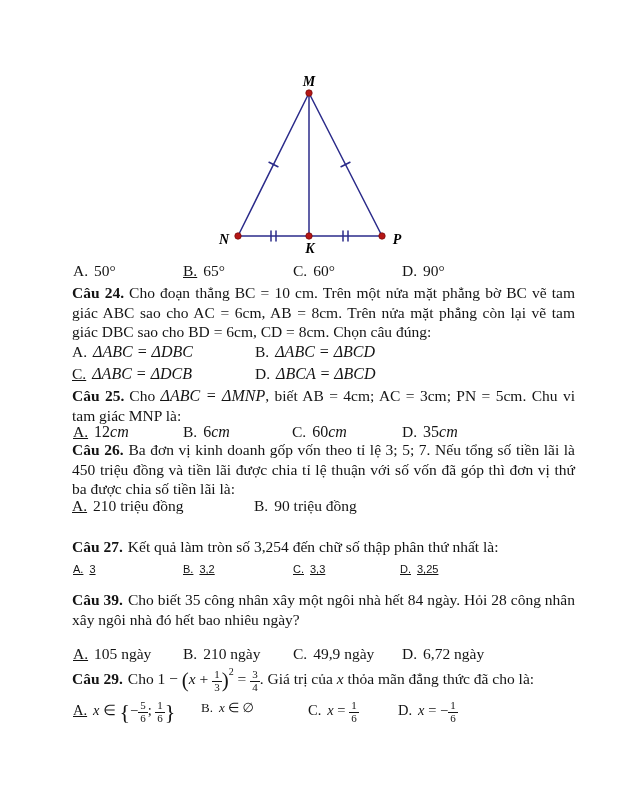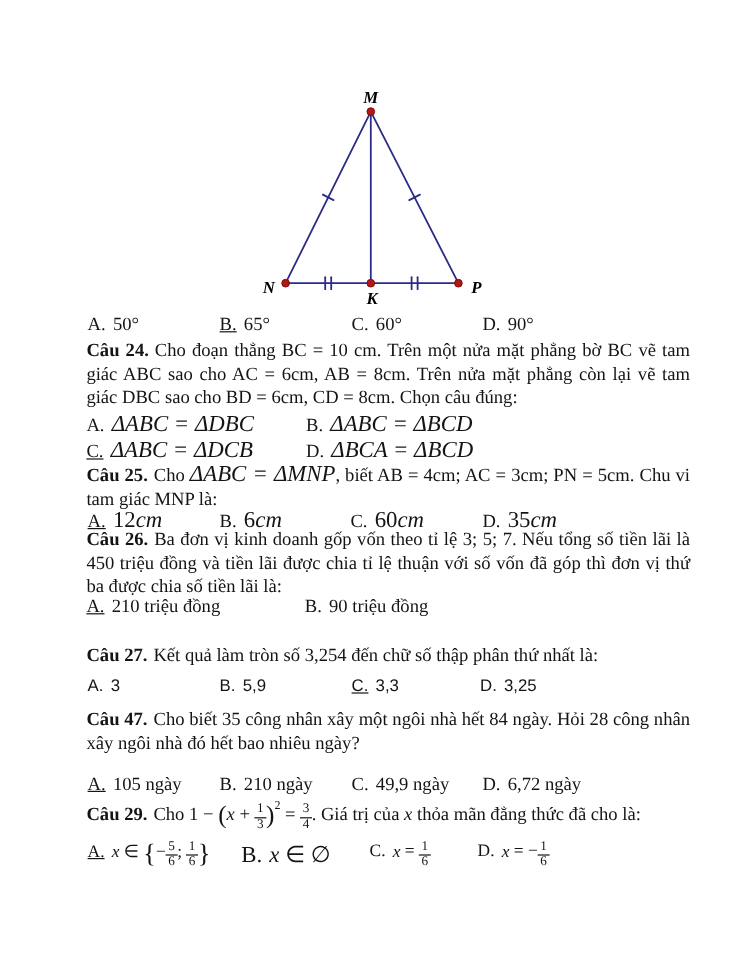--- a/index.html
+++ b/index.html
@@ -5,23 +5,23 @@
   html,body{margin:0;padding:0;background:#ffffff;}
   .page{position:relative;width:619px;height:800px;background:#ffffff;overflow:hidden;
         font-family:"Liberation Serif",serif;color:#141414;}
   .figure{position:absolute;left:213px;top:74px;}
   .para{position:absolute;left:72px;width:503px;font-size:15.5px;line-height:19.5px;text-align:justify;}
   .prefix{font-weight:bold;margin-right:5px;}
   .row{position:absolute;left:0;width:619px;}
   .opt{position:absolute;white-space:nowrap;font-size:15.5px;}
   .opt .val{margin-left:6px;}
   .ul{text-decoration:underline;}
-  .mathsm{font-style:italic;font-size:19px;}
+  .mathsm{font-style:italic;font-size:16px;}
   .mi{font-style:italic;}
-  .sans{font-family:"Liberation Sans",sans-serif;font-size:14px;}
+  .sans{font-family:"Liberation Sans",sans-serif;font-size:11px;text-decoration:underline;}
   .frac{display:inline-block;vertical-align:-0.62em;text-align:center;line-height:1.05;
         font-size:11px;font-style:normal;}
   .frac .fn{display:block;padding:0 2px;border-bottom:1px solid #141414;}
   .frac .fd{display:block;padding:0 2px;}
   .bigp{font-size:21px;font-style:normal;vertical-align:-3px;line-height:1;}
   .bigb{font-size:22px;font-style:normal;vertical-align:-4px;line-height:1;}
   .expo{font-size:10px;vertical-align:9px;}
   .nowrap{white-space:nowrap;}
 </style>
 </head>
@@ -124,32 +124,32 @@
   </div>
 
   <div class="para" style="top:537px;">
     <span class="prefix">Câu 27.</span><span>Kết quả làm tròn số 3,254 đến chữ số thập phân thứ nhất là:</span>
   </div>
   <div class="row sans" style="top:563px;height:20px;">
     <span class="opt sans" style="left:73px;">
       <span>A.</span><span class="val">3</span>
     </span>
     <span class="opt sans" style="left:183px;">
-      <span>B.</span><span class="val">5,9</span>
+      <span>B.</span><span class="val">3,2</span>
     </span>
     <span class="opt sans" style="left:293px;">
       <span class="ul">C.</span><span class="val">3,3</span>
     </span>
     <span class="opt sans" style="left:400px;">
       <span>D.</span><span class="val">3,25</span>
     </span>
   </div>
 
   <div class="para" style="top:590px;">
-    <span class="prefix">Câu 47.</span><span>Cho biết 35 công nhân xây một ngôi nhà hết 84 ngày. Hỏi 28 công nhân xây ngôi nhà đó hết bao nhiêu ngày?</span>
+    <span class="prefix">Câu 39.</span><span>Cho biết 35 công nhân xây một ngôi nhà hết 84 ngày. Hỏi 28 công nhân xây ngôi nhà đó hết bao nhiêu ngày?</span>
   </div>
   <div class="row" style="top:629px;height:20px;margin-top:16px;">
     <span class="opt" style="left:73px;">
       <span class="ul">A.</span><span class="val">105 ngày</span>
     </span>
     <span class="opt" style="left:183px;">
       <span>B.</span><span class="val">210 ngày</span>
     </span>
     <span class="opt" style="left:293px;">
       <span>C.</span><span class="val">49,9 ngày</span>
@@ -159,21 +159,21 @@
     </span>
   </div>
 
   <div class="para nowrap" style="top:662px;width:540px;text-align:left;">
     <span class="prefix">Câu 29.</span><span>Cho 1 − </span><span class="bigp">(</span><span class="mi">x</span><span> + </span><span class="frac"><span class="fn">1</span><span class="fd">3</span></span><span class="bigp">)</span><span class="expo">2</span><span> = </span><span class="frac"><span class="fn">3</span><span class="fd">4</span></span><span>. Giá trị của </span><span class="mi">x</span><span> thỏa mãn đẳng thức đã cho là:</span>
   </div>
   <div class="row" style="top:700px;height:30px;">
     <span class="opt" style="left:73px;font-size:14.5px;">
       <span class="ul">A.</span><span class="val mi">x</span><span> ∈ </span><span class="bigb">{</span><span>−</span><span class="frac"><span class="fn">5</span><span class="fd">6</span></span><span>; </span><span class="frac"><span class="fn">1</span><span class="fd">6</span></span><span class="bigb">}</span>
     </span>
-    <span class="opt" style="left:201px;font-size:19px;">
+    <span class="opt" style="left:201px;font-size:13px;">
       <span>B.</span><span class="val mi">x</span><span> ∈ ∅</span>
     </span>
     <span class="opt" style="left:308px;font-size:14.5px;">
       <span>C.</span><span class="val mi">x</span><span> = </span><span class="frac"><span class="fn">1</span><span class="fd">6</span></span>
     </span>
     <span class="opt" style="left:398px;font-size:14.5px;">
       <span>D.</span><span class="val mi">x</span><span> = −</span><span class="frac"><span class="fn">1</span><span class="fd">6</span></span>
     </span>
   </div>
 

